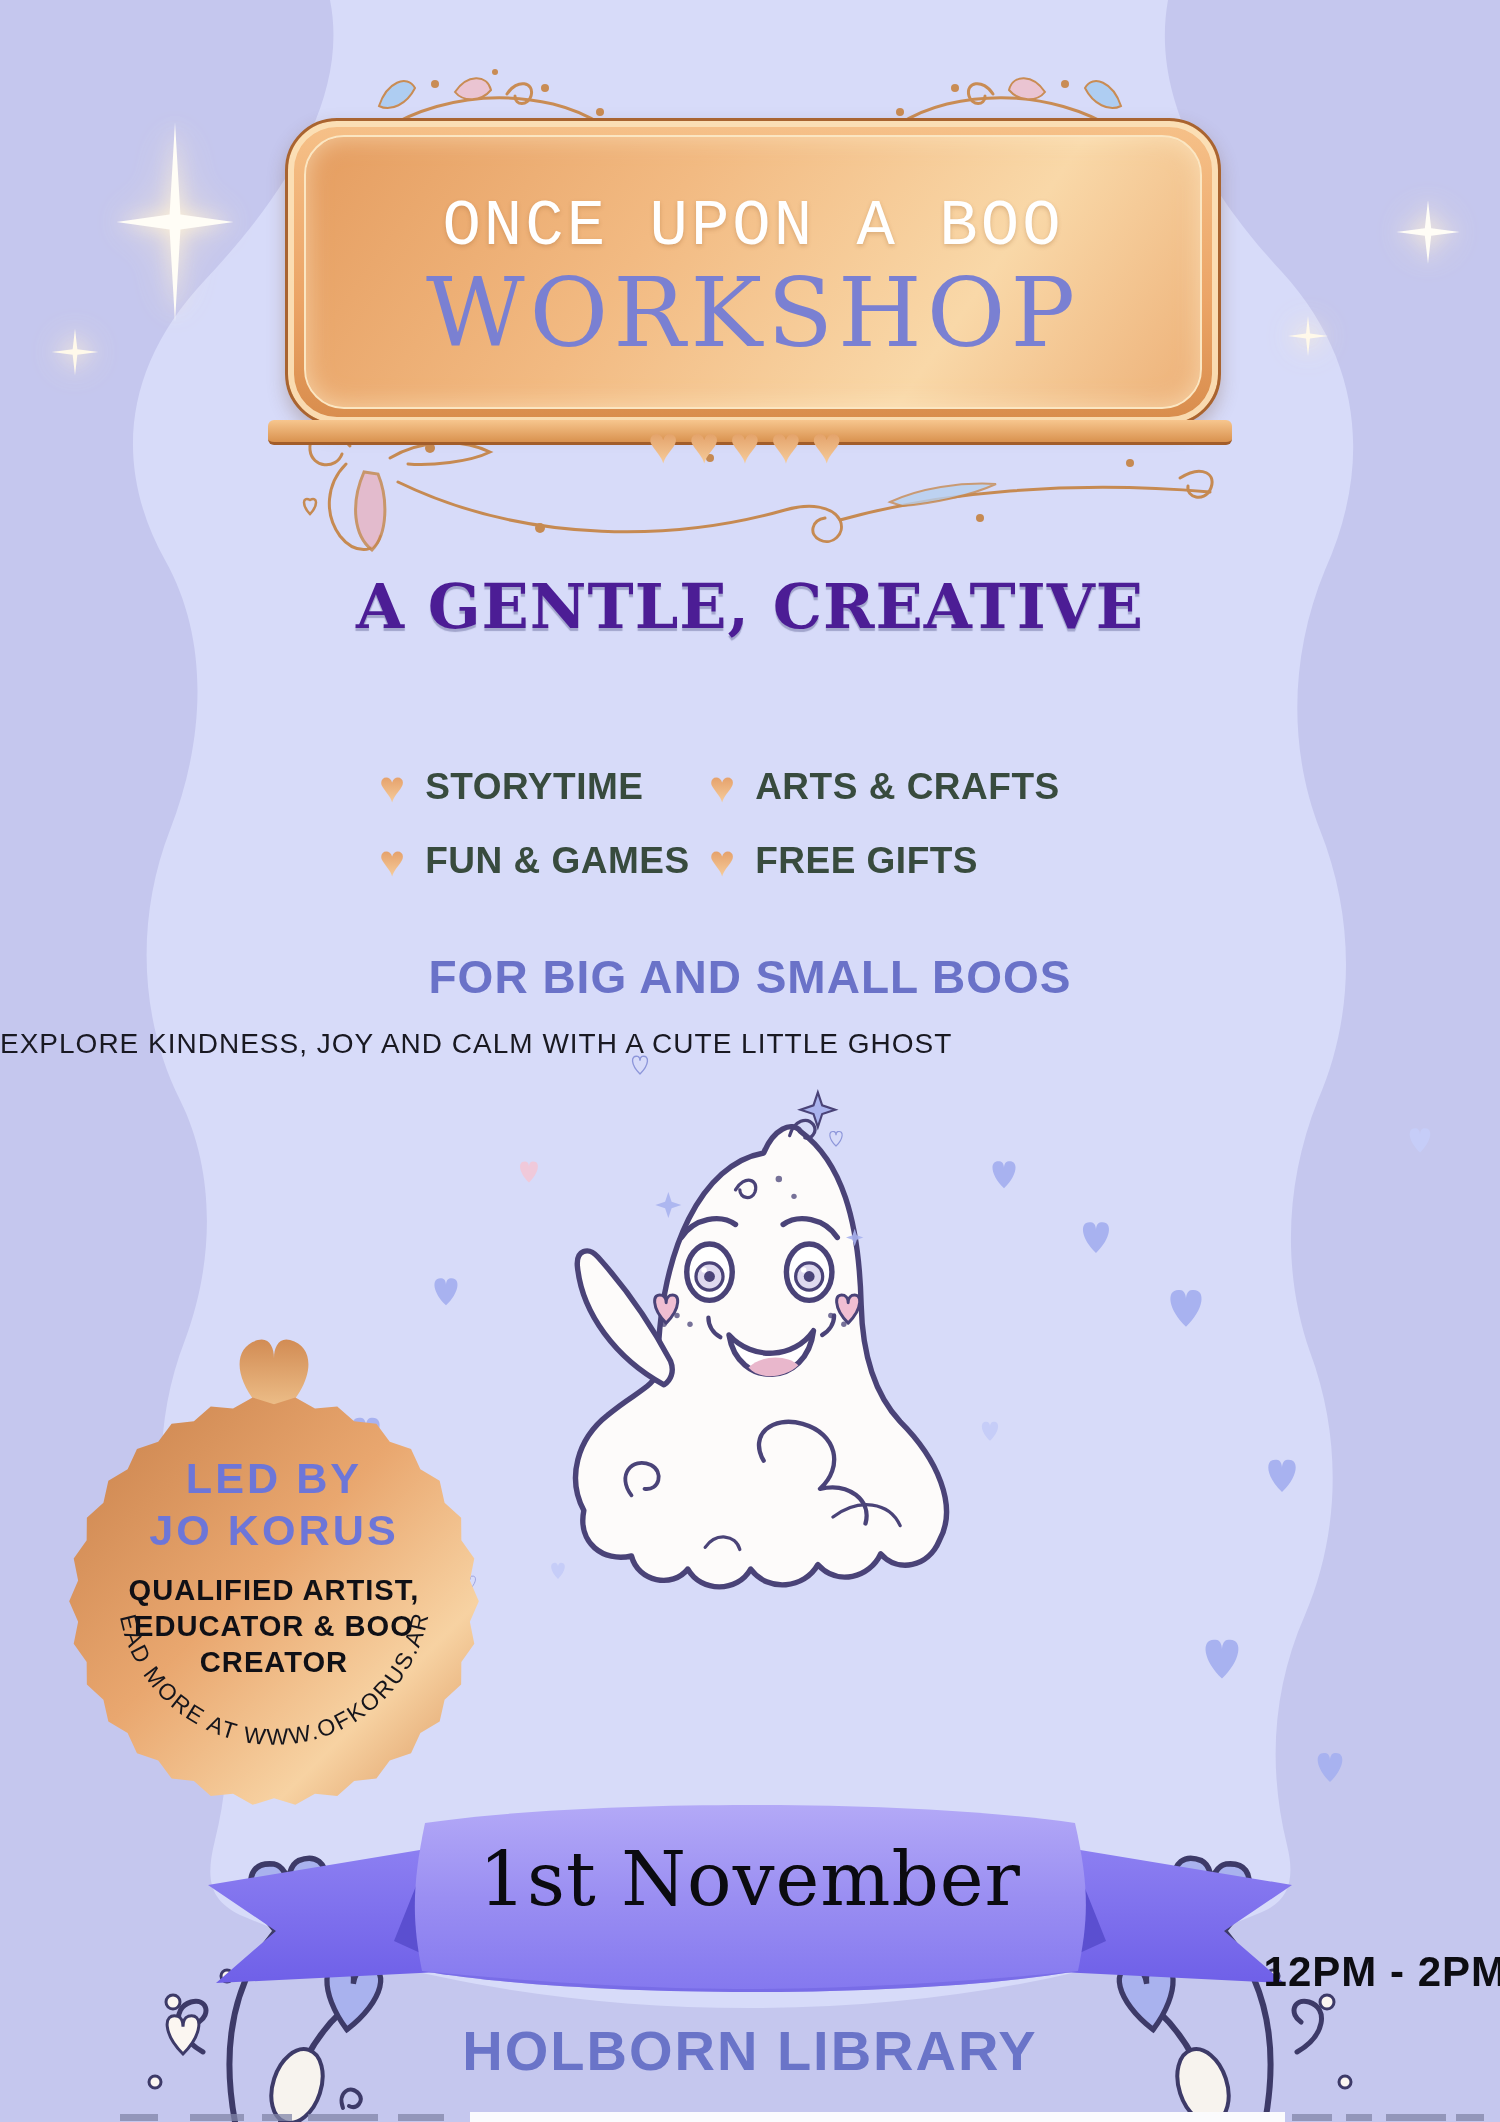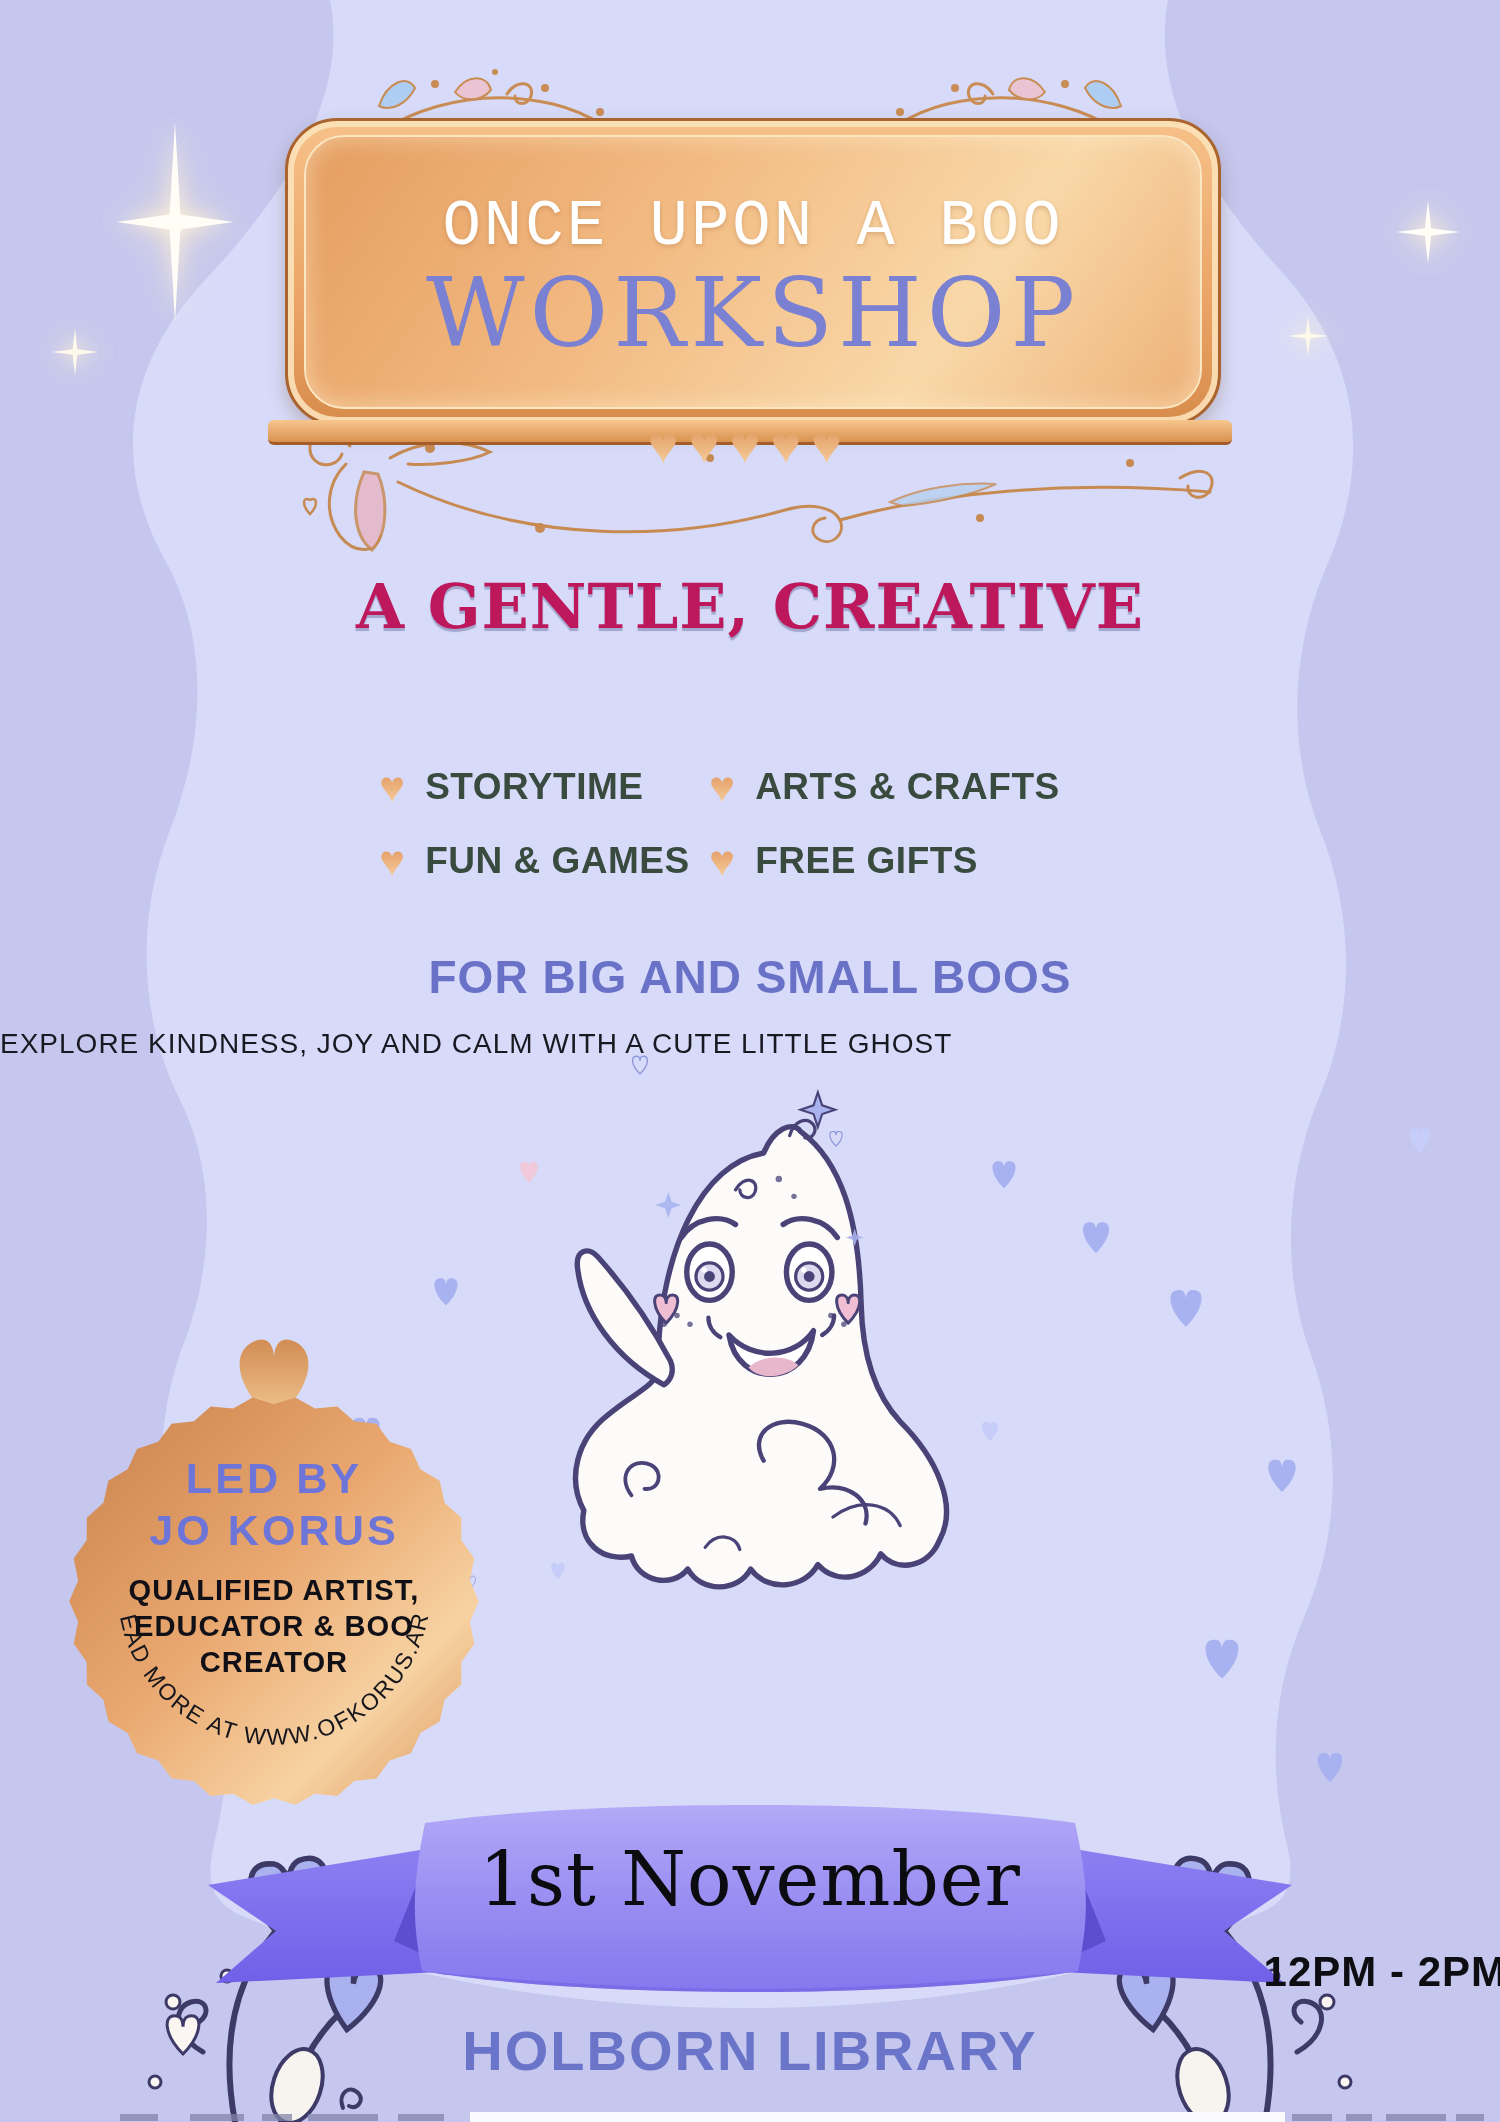--- a/index.html
+++ b/index.html
@@ -37,21 +37,21 @@
   .workshopTitle{position:absolute;left:0;right:0;top:136px;text-align:center;
     font-family:"DejaVu Serif",serif;font-size:96px;color:#7a80d2;letter-spacing:5px;}
   
   #heartsDivider{left:0;top:416px;width:100%;text-align:center;z-index:4;letter-spacing:10px;}
   #heartsDivider span{display:inline-block;font-size:52px;line-height:58px;
     background:linear-gradient(180deg,#dd9257 10%,#f8d2a2 90%);
     -webkit-background-clip:text;background-clip:text;color:transparent;}
   
   #introHeading{left:0;top:560px;width:100%;text-align:center;z-index:2;
     font-family:"DejaVu Serif",serif;font-weight:bold;font-size:62px;line-height:94px;
-    color:#be185d;text-shadow:0 3px 1px rgba(62,66,120,.35);letter-spacing:1px;}
+    color:#4c1d95;text-shadow:0 3px 1px rgba(62,66,120,.35);letter-spacing:1px;}
   
   #features{left:50%;top:766px;transform:translateX(-50%);width:742px;z-index:2;
     display:grid;grid-template-columns:330px 412px;row-gap:32px;}
   .feature{display:flex;align-items:center;gap:20px;height:42px;}
   .feature .fHeart{font-size:44px;line-height:44px;
     background:linear-gradient(180deg,#e0945c 10%,#f7cf9f 90%);
     -webkit-background-clip:text;background-clip:text;color:transparent;}
   .feature .fLabel{font-size:37px;font-weight:bold;color:#384b3e;letter-spacing:.5px;}
   #audience{left:0;top:950px;width:100%;text-align:center;z-index:2;
     font-size:46px;font-weight:bold;color:#6a72c8;letter-spacing:1px;}

